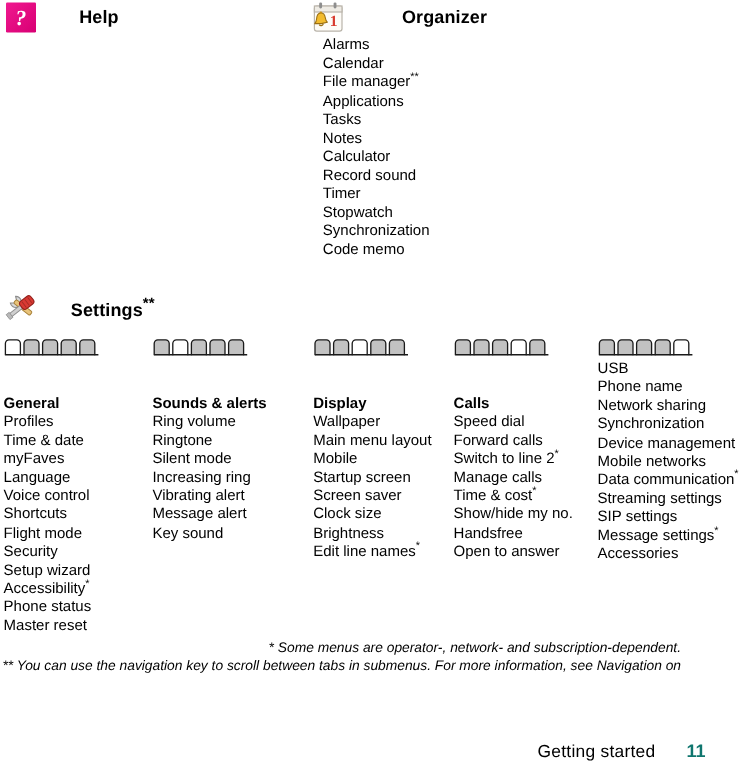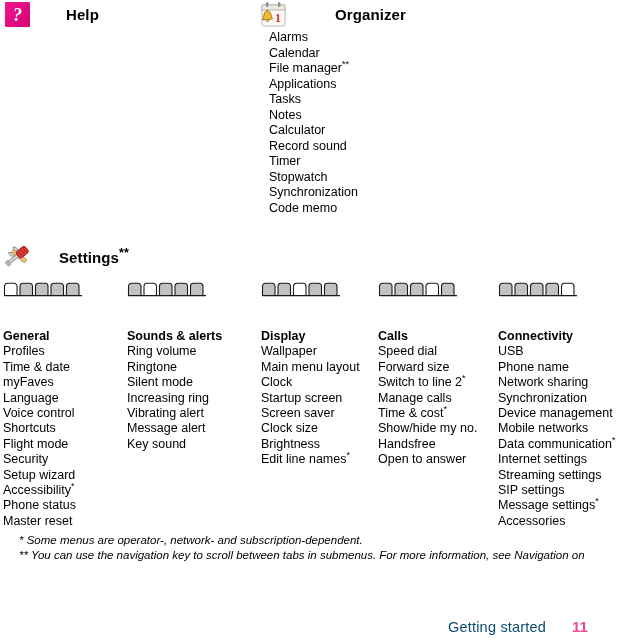--- a/index.html
+++ b/index.html
@@ -117,27 +117,27 @@
   .footnotes .fn.indent { text-indent: 6px; }
 
   
   .page-footer {
     position: absolute;
     display: flex;
     align-items: baseline;
   }
   .footer-section {
     font-size: 14.5px;
-    color: #0c4a6e;
+    color: #000000;
     letter-spacing: 0.2px;
   }
   .footer-pageno {
     font-size: 15px;
     font-weight: bold;
-    color: #ec4899;
+    color: #0f766e;
     margin-left: 26px;
   }
 </style>
 </head>
 <body>
 
 <div class="section-head" style="left:5px; top:2px;">
   <div class="help-icon"></div>
   <div class="section-title" style="margin-left:21px;">Help</div>
 </div>
@@ -286,57 +286,55 @@
   <span class="item">Increasing ring</span>
   <span class="item">Vibrating alert</span>
   <span class="item">Message alert</span>
   <span class="item">Key sound</span>
 </div>
 
 <div class="col" style="left:261px; top:300px;">
   <span class="col-title">Display</span>
   <span class="item">Wallpaper</span>
   <span class="item">Main menu layout</span>
-  <span class="item">Clock</span>
+  <span class="item">Mobile</span>
   <span class="item">Startup screen</span>
   <span class="item">Screen saver</span>
   <span class="item">Clock size</span>
   <span class="item">Brightness</span>
   <span class="item">Edit line names<sup>*</sup></span>
 </div>
 
 <div class="col" style="left:378px; top:300px;">
   <span class="col-title">Calls</span>
   <span class="item">Speed dial</span>
-  <span class="item">Forward size</span>
+  <span class="item">Forward calls</span>
   <span class="item">Switch to line 2<sup>*</sup></span>
   <span class="item">Manage calls</span>
   <span class="item">Time &amp; cost<sup>*</sup></span>
   <span class="item">Show/hide my no.</span>
   <span class="item">Handsfree</span>
   <span class="item">Open to answer</span>
 </div>
 
 <div class="col" style="left:498px; top:300px;">
-  <span class="col-title">Connectivity</span>
   <span class="item">USB</span>
   <span class="item">Phone name</span>
   <span class="item">Network sharing</span>
   <span class="item">Synchronization</span>
   <span class="item">Device management</span>
   <span class="item">Mobile networks</span>
   <span class="item">Data communication<sup>*</sup></span>
-  <span class="item">Internet settings</span>
   <span class="item">Streaming settings</span>
   <span class="item">SIP settings</span>
   <span class="item">Message settings<sup>*</sup></span>
   <span class="item">Accessories</span>
 </div>
 
-<div class="footnotes" style="left:19px; top:533px;">
+<div class="footnotes" style="left:2px; top:533px;text-align:right;">
   <span class="fn">* Some menus are operator-, network- and subscription-dependent.</span>
   <span class="fn">** You can use the navigation key to scroll between tabs in submenus. For more information, see Navigation on</span>
 </div>
 
 <div class="page-footer" style="left:448px; top:618px;">
   <span class="footer-section">Getting started</span>
   <span class="footer-pageno">11</span>
 </div>
 
 </body></html>

